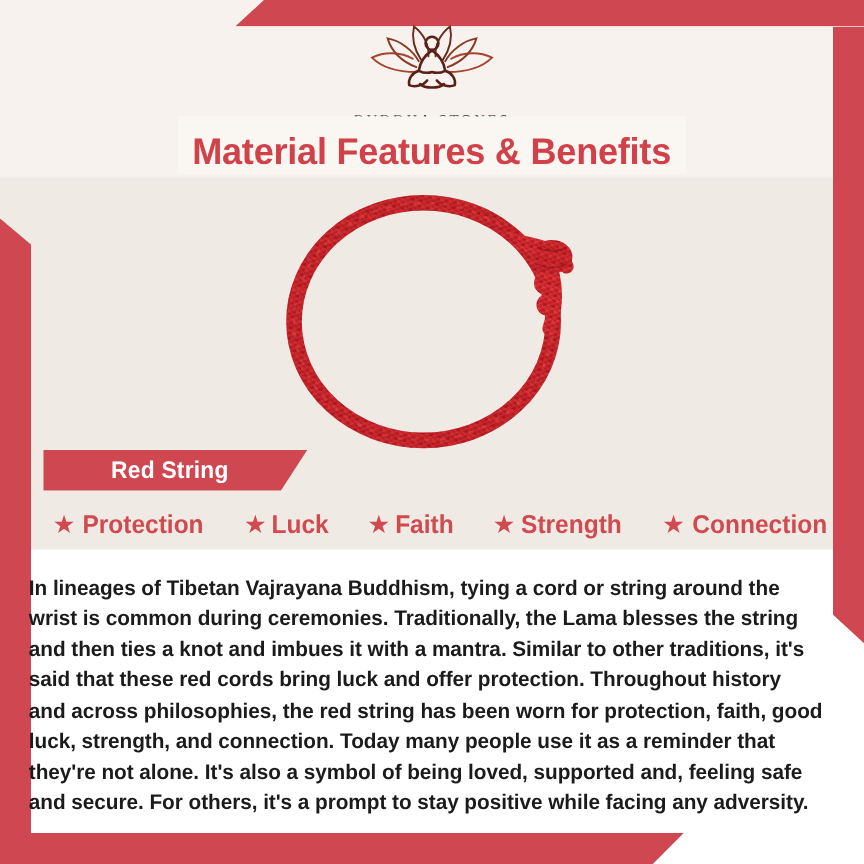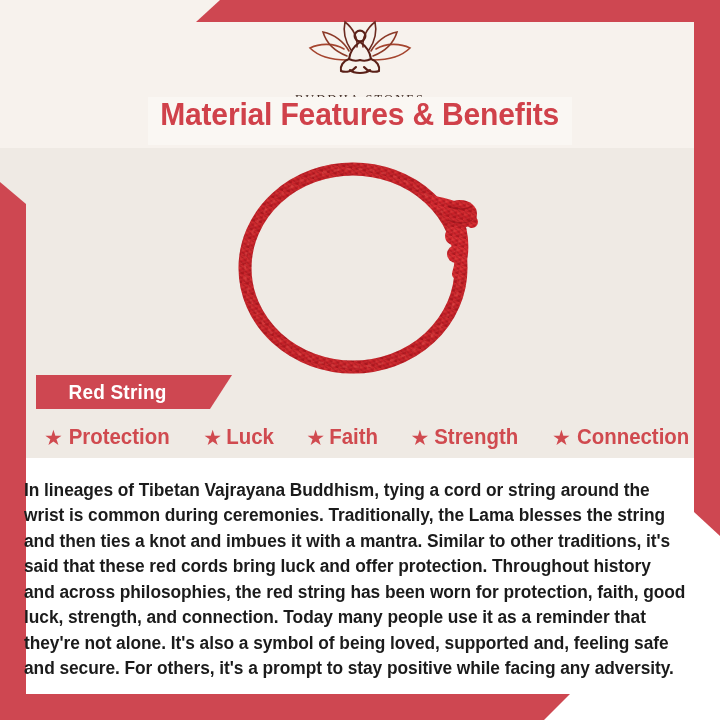--- a/index.html
+++ b/index.html
@@ -91,21 +91,21 @@
     font-weight: 400;
   }
 
   
   .title-band {
     position: absolute;
     left: 148px; top: 97px;
     width: 424px; height: 48px;
     background: #faf7f3;
     display: flex;
-    align-items: flex-start;
+    align-items: flex-end;
     justify-content: center;
   }
   .title-text {
     font-family: "Liberation Sans Narrow", "Liberation Sans", sans-serif;
     font-size: 31px;
     font-weight: 700;
     color: #d0414a;
     letter-spacing: -0.2px;
     transform: scaleX(0.97);
     white-space: nowrap;
@@ -121,20 +121,21 @@
 
   
   .ribbon {
     position: absolute;
     left: 36px; top: 375px;
     width: 196px; height: 34px;
     background: #ce4751;
     clip-path: polygon(0 0, 100% 0, calc(100% - 22px) 100%, 0 100%);
     display: flex;
     align-items: center;
+    padding-left: 24px;
   }
   .ribbon-text {
     margin-left: 30px;
     font-family: "Liberation Sans Narrow", "Liberation Sans", sans-serif;
     font-size: 20px;
     font-weight: 700;
     color: #ffffff;
     letter-spacing: 0.2px;
     transform: scaleX(0.95);
   }

